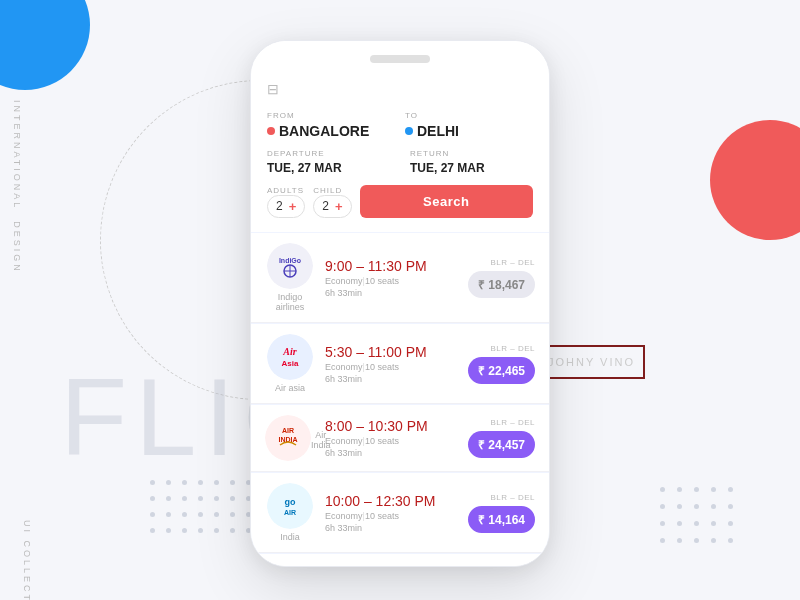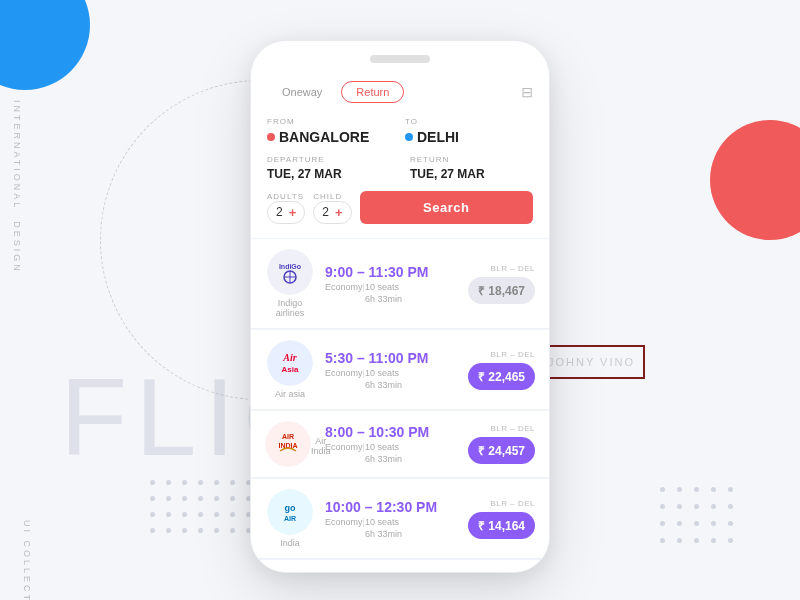--- a/index.html
+++ b/index.html
@@ -302,38 +302,37 @@
       font-size: 9px;
       color: #aaa;
       text-align: center;
       margin-top: 3px;
     }
     .flight-info {
       flex: 1;
     }
     .flight-time {
       font-size: 14px;
-      font-weight: 700;
-      color: #8b5cf6;
+      font-weight: 400;
+      color: #b91c1c;
       margin-bottom: 2px;
     }
     .flight-details {
       font-size: 9px;
       color: #aaa;
       display: flex;
       align-items: center;
       margin-bottom: 2px;
     }
     .separator {
       color: #ddd;
     }
     .flight-duration {
       font-size: 9px;
       color: #aaa;
-      margin-left: 40px;
     }
     .flight-price-area {
       text-align: right;
     }
     .route-tag {
       font-size: 8px;
       color: #bbb;
       letter-spacing: 0.5px;
       margin-bottom: 4px;
     }
@@ -439,24 +438,20 @@
 
 <div class="phone-wrapper">
   <div class="phone">
     <div class="phone-top-bar">
       <div class="phone-notch"></div>
     </div>
 
     <div class="search-area">
 
       <div class="trip-tabs">
-        <div class="trip-tab-group">
-          <button class="trip-tab">Oneway</button>
-          <button class="trip-tab active">Return</button>
-        </div>
         <div class="filter-icon">⊟</div>
       </div>
 
       <div class="route-row">
         <div class="route-field">
           <div class="field-label">FROM</div>
           <div class="field-value">
             <span class="loc-dot-red"></span>
             <span>BANGALORE</span>
           </div>

